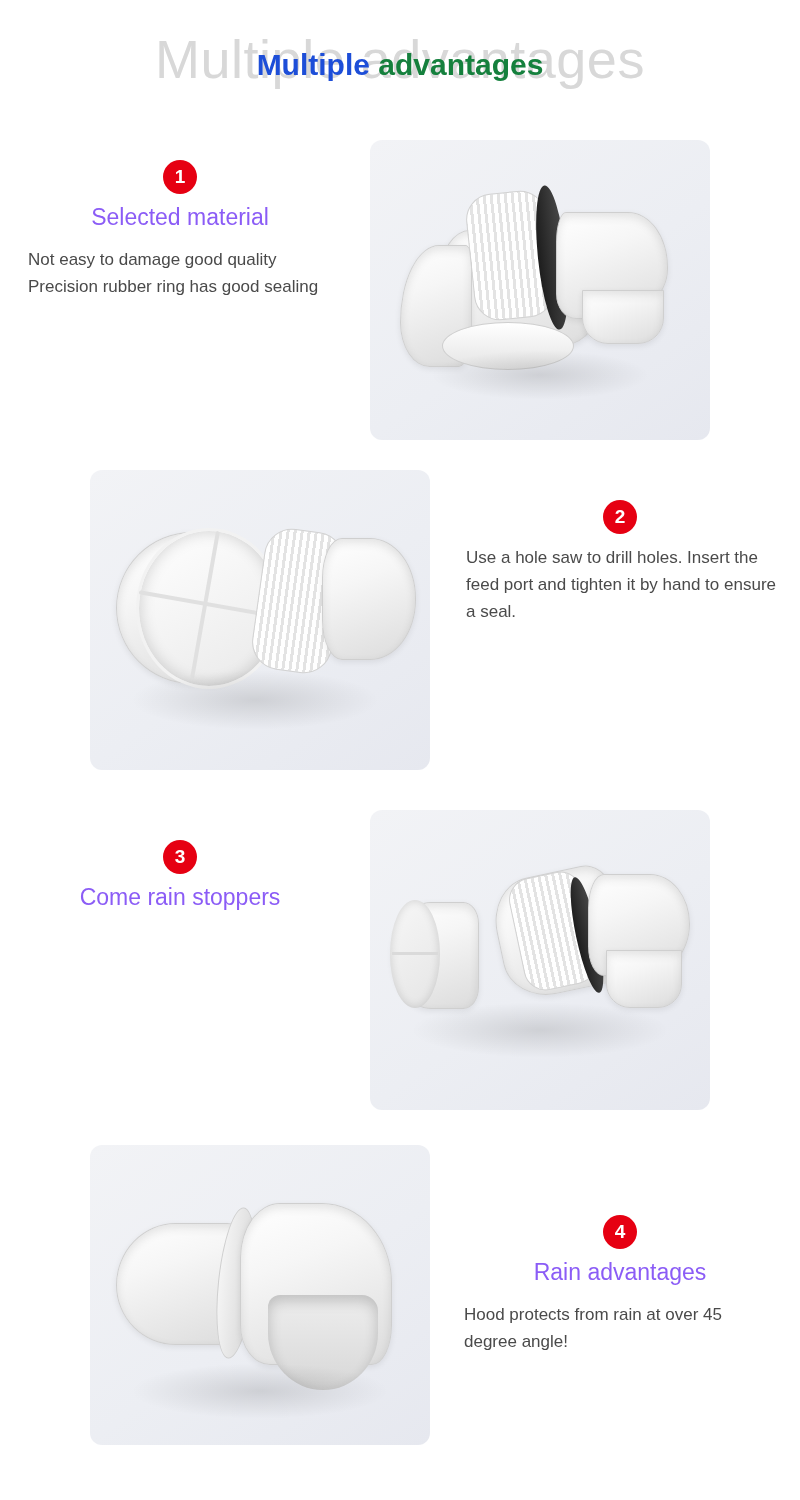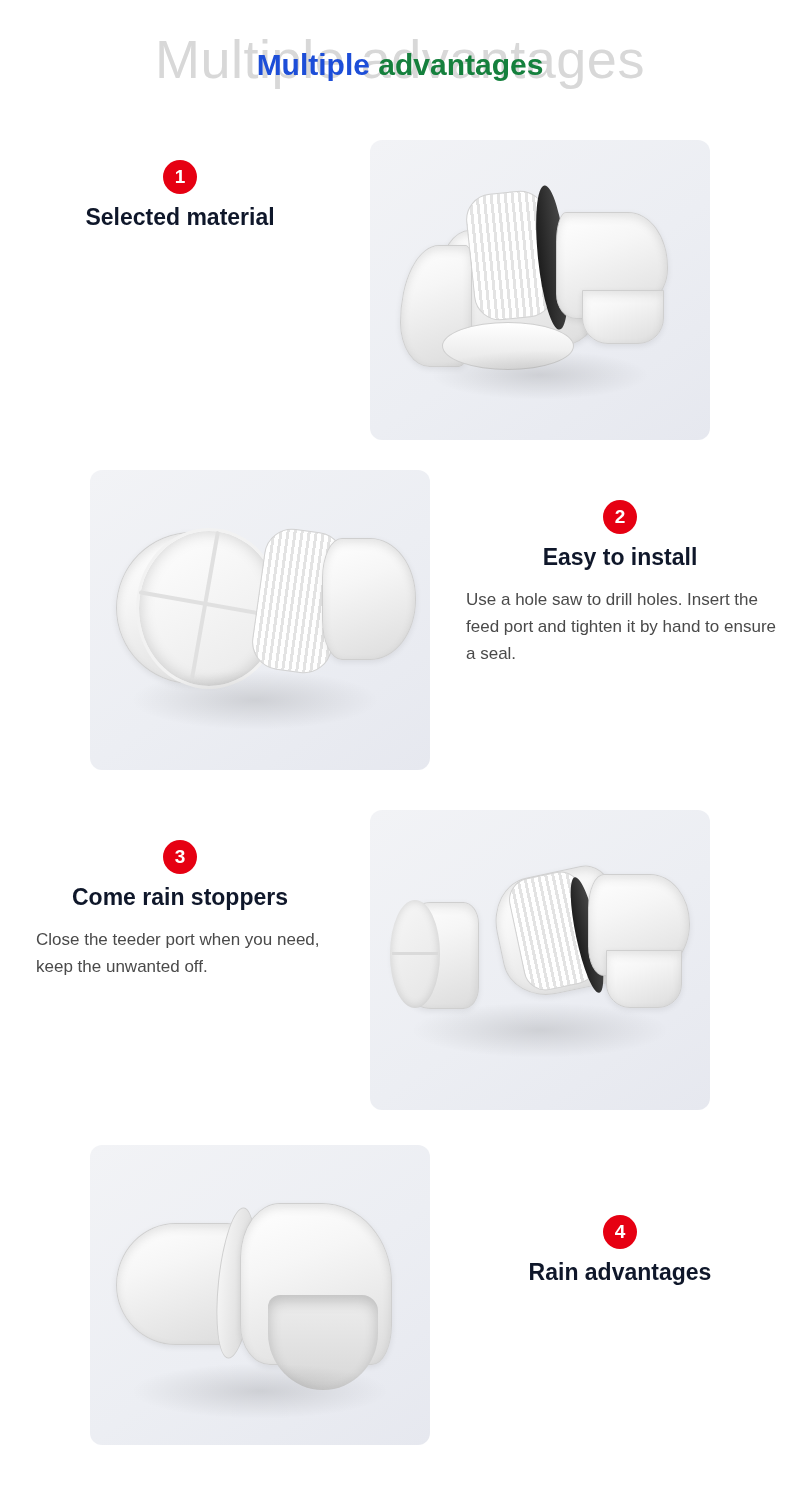--- a/index.html
+++ b/index.html
@@ -76,22 +76,22 @@
     color: #ffffff;
     font-size: 19px;
     font-weight: bold;
     display: flex;
     align-items: center;
     justify-content: center;
     margin: 0 auto 10px auto;
   }
   .title {
     font-size: 23px;
-    font-weight: bold;
-    color: #0f172a;
+    font-weight: normal;
+    color: #8b5cf6;
     text-align: center;
     margin-bottom: 14px;
     line-height: 1.2;
   }
   .desc {
     font-size: 17px;
     color: #4a4a4a;
     line-height: 1.6;
     text-align: left;
   }
@@ -137,20 +137,22 @@
   <div class="header-ghost">Multiple advantages</div>
   <div class="header-main">
     <span class="seg1">Multiple</span><span class="seg2"> advantages</span><span class="seg3"></span>
   </div>
 </div>
 
 <div class="row" style="top:140px; left:0;">
   <div class="text-col" style="padding-top:20px;">
     <div class="badge">1</div>
     <div class="title">Selected material</div>
+    <div class="desc" style="padding-left:6px; white-space:pre-line;">Not easy to damage good quality
+Precision rubber ring has good sealing</div>
   </div>
   <div class="img-col">
     <div class="photo">
 
       <div class="vent body-main" style="left:70px; top:90px; width:155px; height:115px; border-radius:30px 55px 40px 20px / 45px 50px 35px 30px;"></div>
 
       <div class="vent body-main" style="left:30px; top:105px; width:70px; height:120px; border-radius:60% 10% 20% 45% / 70% 15% 35% 40%;"></div>
 
       <div class="vent ribs" style="left:100px; top:52px; width:78px; height:125px; border-radius:26px; transform:rotate(-6deg);"></div>
 
@@ -161,21 +163,20 @@
 
       <div class="vent flange" style="left:72px; top:182px; width:130px; height:46px;"></div>
       <div class="vent shadow-soft" style="left:60px; top:210px; width:220px; height:50px;"></div>
     </div>
   </div>
 </div>
 
 <div class="row reverse" style="top:470px; left:0;">
   <div class="text-col" style="padding-top:30px;">
     <div class="badge">2</div>
-    <div class="title">Easy to install</div>
     <div class="desc" style="padding-left:4px;">Use a hole saw to drill holes. Insert the feed port and tighten it by hand to ensure a seal.</div>
   </div>
   <div class="img-col">
     <div class="photo">
 
       <div class="vent body-main" style="left:26px; top:62px; width:150px; height:150px; border-radius:50% 40% 40% 50% / 50% 45% 45% 50%;"></div>
 
       <div class="vent" style="left:46px; top:58px; width:140px; height:155px; border-radius:50%; background:linear-gradient(150deg,#ffffff,#e9e9e9); border:3px solid #f2f2f2; box-shadow:inset 0 0 16px rgba(0,0,0,0.18);"></div>
 
       <div class="vent" style="left:48px; top:132px; width:136px; height:4px; background:#e0e0e0; transform:rotate(10deg); border-radius:2px;"></div>
@@ -186,21 +187,20 @@
       <div class="vent body-main" style="left:232px; top:68px; width:92px; height:120px; border-radius:20px 46px 46px 20px / 40px 60px 60px 40px;"></div>
       <div class="vent shadow-soft" style="left:40px; top:200px; width:250px; height:60px;"></div>
     </div>
   </div>
 </div>
 
 <div class="row" style="top:810px; left:0;">
   <div class="text-col" style="padding-top:30px;">
     <div class="badge">3</div>
     <div class="title">Come rain stoppers</div>
-    <div class="desc desc-center">Close the teeder port when you need, keep the unwanted off.</div>
   </div>
   <div class="img-col">
     <div class="photo">
 
       <div class="vent body-main" style="left:22px; top:92px; width:85px; height:105px; border-radius:45% 18% 18% 45% / 50% 20% 20% 50%;"></div>
       <div class="vent" style="left:20px; top:90px; width:50px; height:108px; border-radius:50%; background:linear-gradient(140deg,#f7f7f7,#e5e5e5); box-shadow:inset 0 0 10px rgba(0,0,0,0.15);"></div>
       <div class="vent" style="left:22px; top:142px; width:46px; height:3px; background:#dadada;"></div>
 
       <div class="vent body-main" style="left:128px; top:62px; width:120px; height:118px; border-radius:40px 26px 24px 46px / 48px 30px 28px 40px; transform:rotate(-12deg);"></div>
       <div class="vent ribs" style="left:146px; top:64px; width:72px; height:112px; border-radius:22px; transform:rotate(-12deg);"></div>
@@ -209,20 +209,21 @@
       <div class="vent body-main" style="left:236px; top:140px; width:74px; height:56px; border-radius:0 0 24px 24px;"></div>
       <div class="vent shadow-soft" style="left:40px; top:192px; width:260px; height:56px;"></div>
     </div>
   </div>
 </div>
 
 <div class="row reverse" style="top:1145px; left:0;">
   <div class="text-col" style="padding-top:70px;">
     <div class="badge">4</div>
     <div class="title">Rain advantages</div>
+    <div class="desc" style="padding-left:2px;">Hood protects from rain at over 45 degree angle!</div>
   </div>
   <div class="img-col">
     <div class="photo">
 
       <div class="vent body-main" style="left:26px; top:78px; width:130px; height:120px; border-radius:46% 16% 16% 46% / 52% 22% 22% 50%;"></div>
 
       <div class="vent" style="left:128px; top:62px; width:34px; height:150px; border-radius:50%; background:linear-gradient(90deg,#f4f4f4,#d9d9d9); border:1px solid #cfcfcf; transform:rotate(6deg);"></div>
 
       <div class="vent body-main" style="left:150px; top:58px; width:150px; height:160px; border-radius:40px 70px 20px 30px / 55px 80px 40px 40px;"></div>
 

